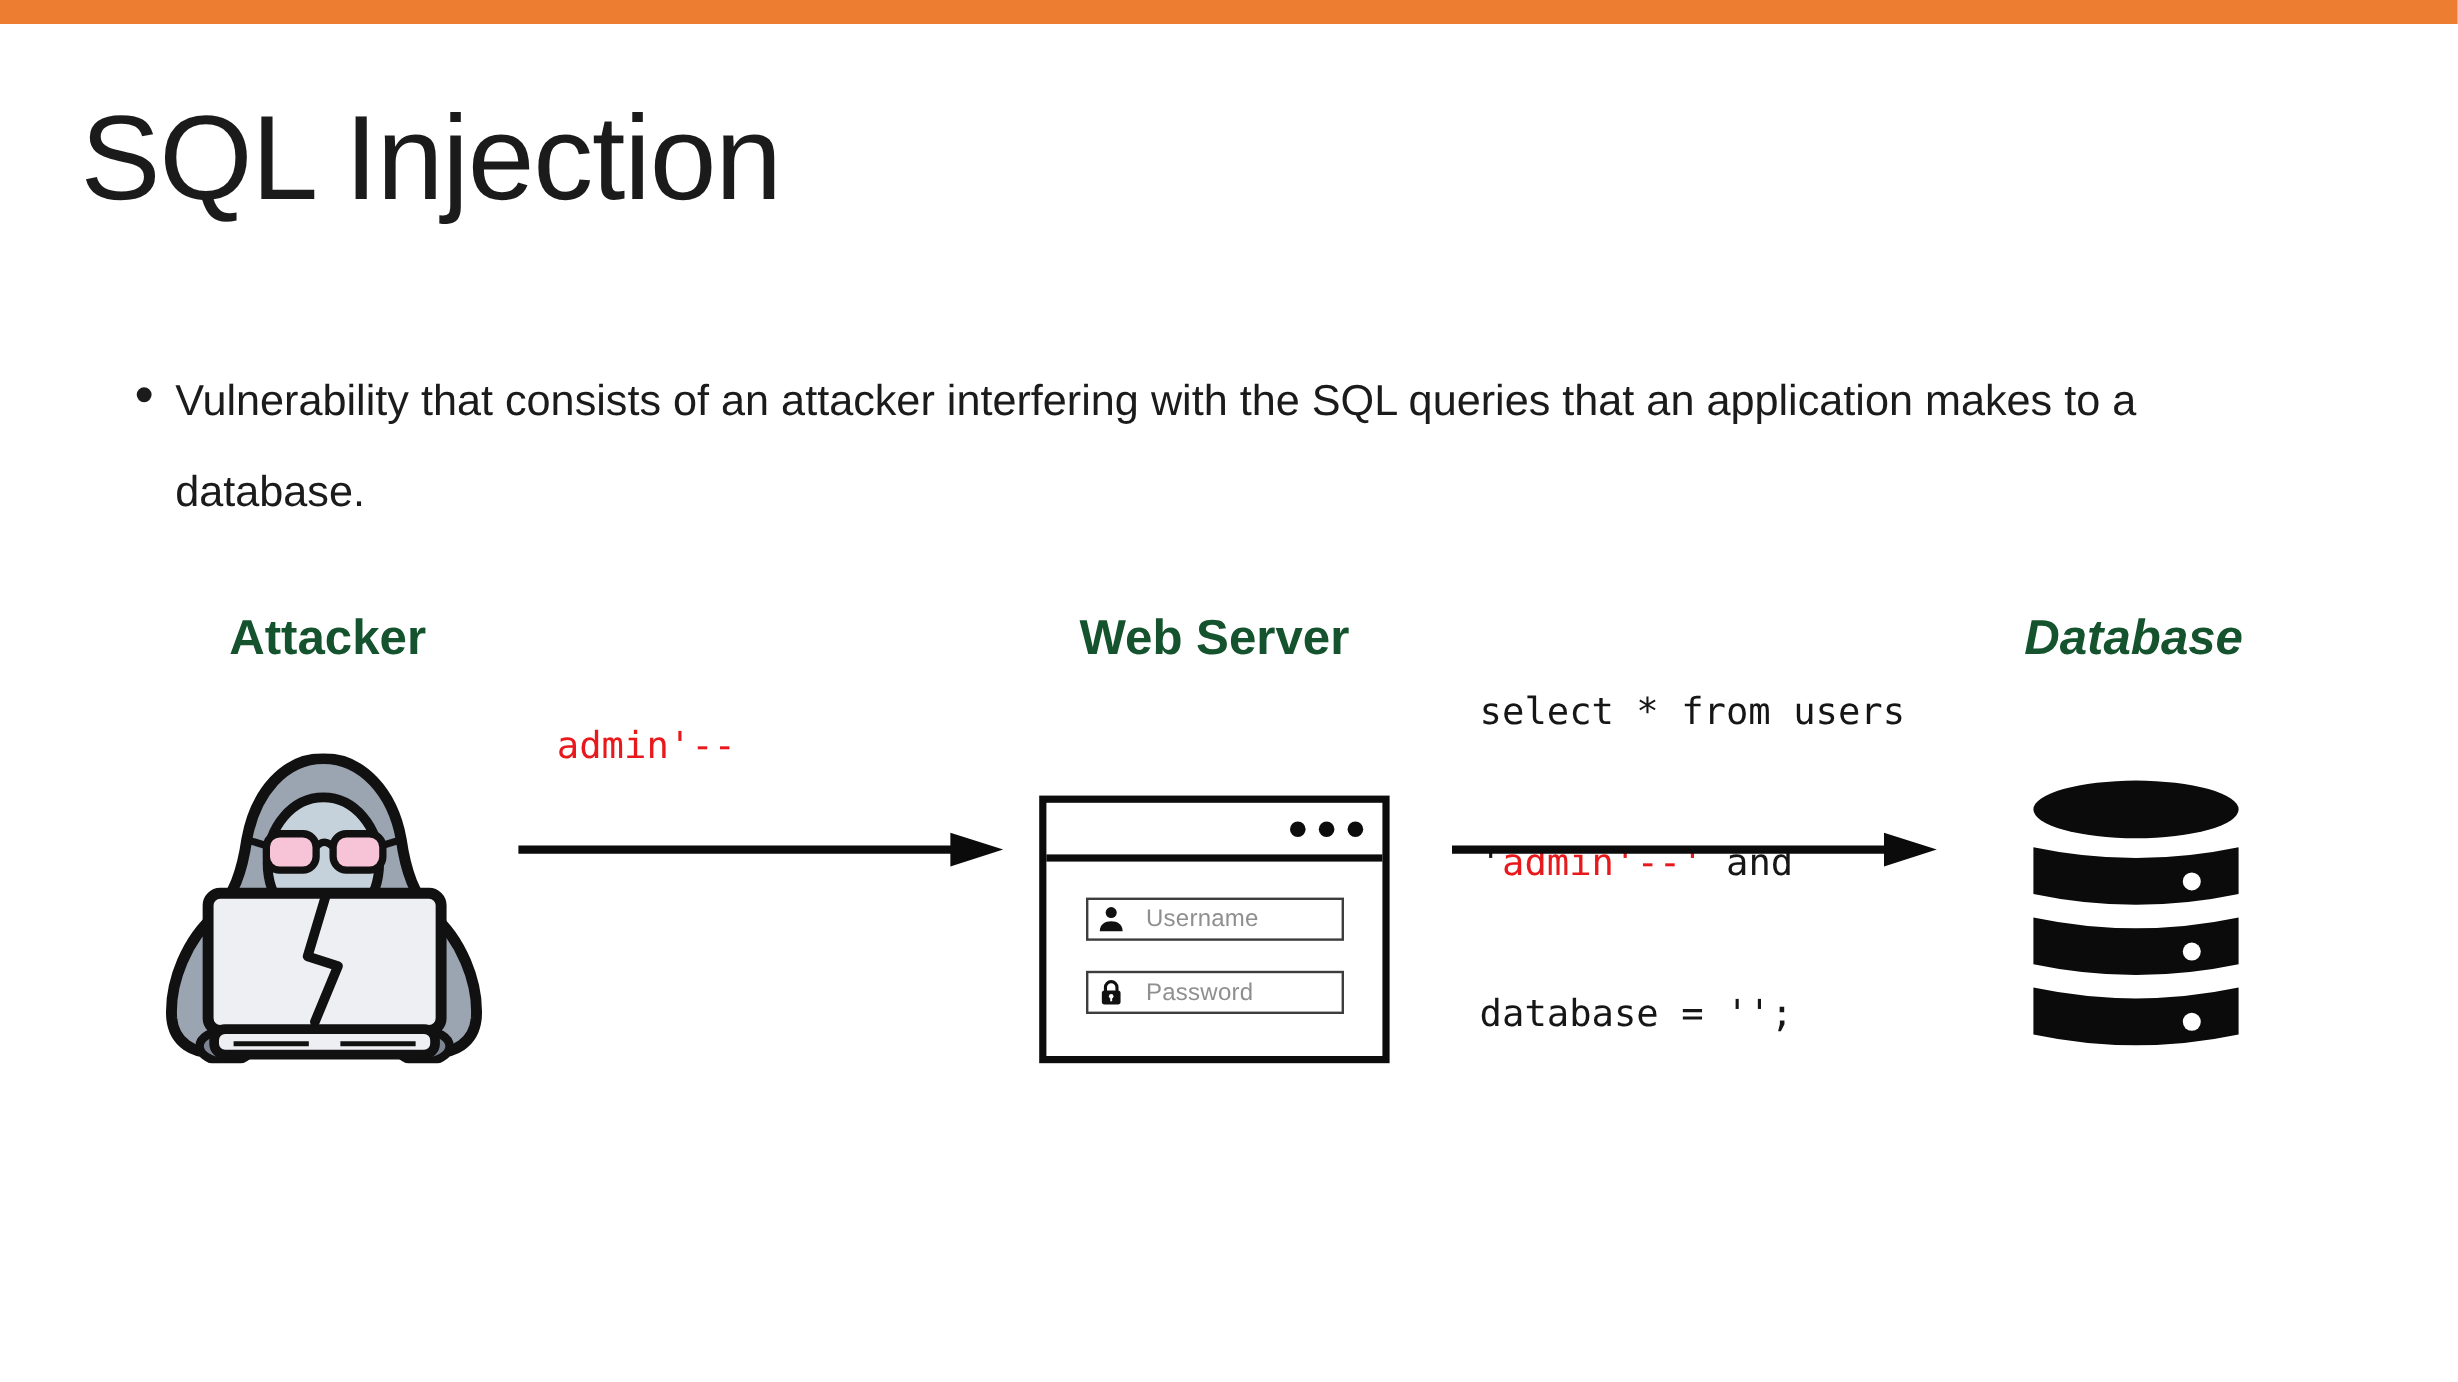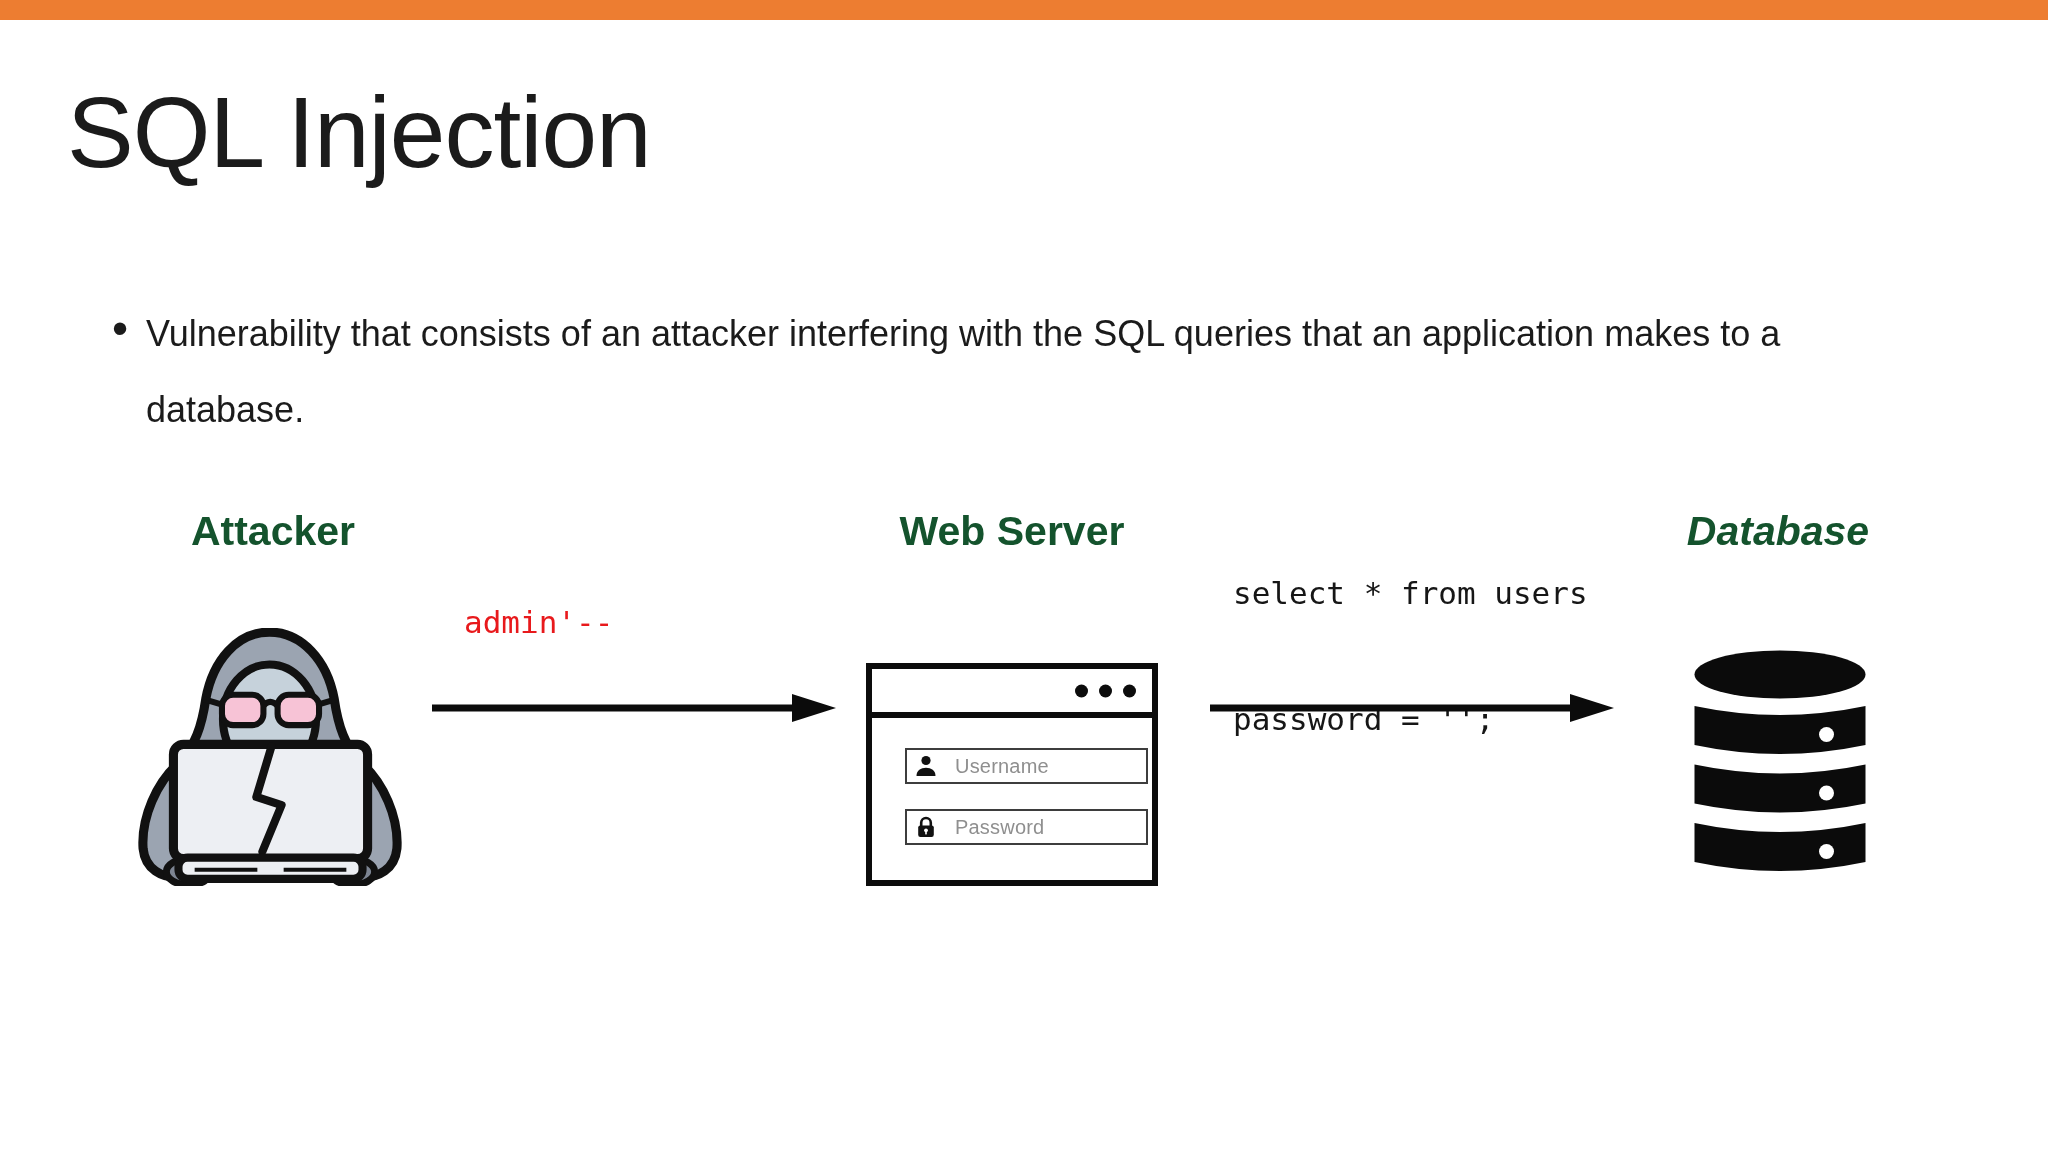--- a/index.html
+++ b/index.html
@@ -71,21 +71,21 @@
   }
   .browser-titlebar{
     position:relative;height:49px;border-bottom:6px solid #0c0c0c;
   }
   .window-dots{
     position:absolute;right:16px;top:50%;transform:translateY(-50%);
     display:flex;gap:11px;
   }
   .window-dots i{width:13px;height:13px;border-radius:50%;background:#0c0c0c;display:block;}
   .login-field{
-    position:absolute;left:33px;width:243px;height:36px;
+    position:absolute;left:33px;width:215px;height:36px;
     border:2px solid #3d3d3d;background:#fff;
     display:flex;align-items:center;padding-left:7px;
   }
   .field-username{top:79px;}
   .field-password{top:140px;}
   .field-icon{width:24px;height:24px;flex:0 0 24px;margin-right:17px;}
   .field-text{font-size:20px;color:#8f8f8f;letter-spacing:.2px;}
 </style>
 </head>
 <body>
@@ -100,21 +100,22 @@
 </div>
 
 <div class="diagram-label label-attacker">Attacker</div>
 <div class="diagram-label label-webserver">Web Server</div>
 <div class="diagram-label label-database">Database</div>
 
 <div class="payload-label">admin'--</div>
 
 <div class="sql-code">
   <div><span>select * from users</span></div>
-  <div><span>password = '';</span></div>
+  <div><span>'</span><span class="injected">admin'--'</span><span> and</span></div>
+  <div><span>database = '';</span></div>
 </div>
 
 <svg class="arrow arrow-1" viewBox="0 0 408 36">
   <line x1="2" y1="18" x2="366" y2="18" stroke="#0b0b0b" stroke-width="7"></line>
   <polygon points="362,4 406,18 362,32" fill="#0b0b0b"></polygon>
 </svg>
 
 <svg class="arrow arrow-2" viewBox="0 0 408 36">
   <line x1="2" y1="18" x2="366" y2="18" stroke="#0b0b0b" stroke-width="7"></line>
   <polygon points="362,4 406,18 362,32" fill="#0b0b0b"></polygon>

